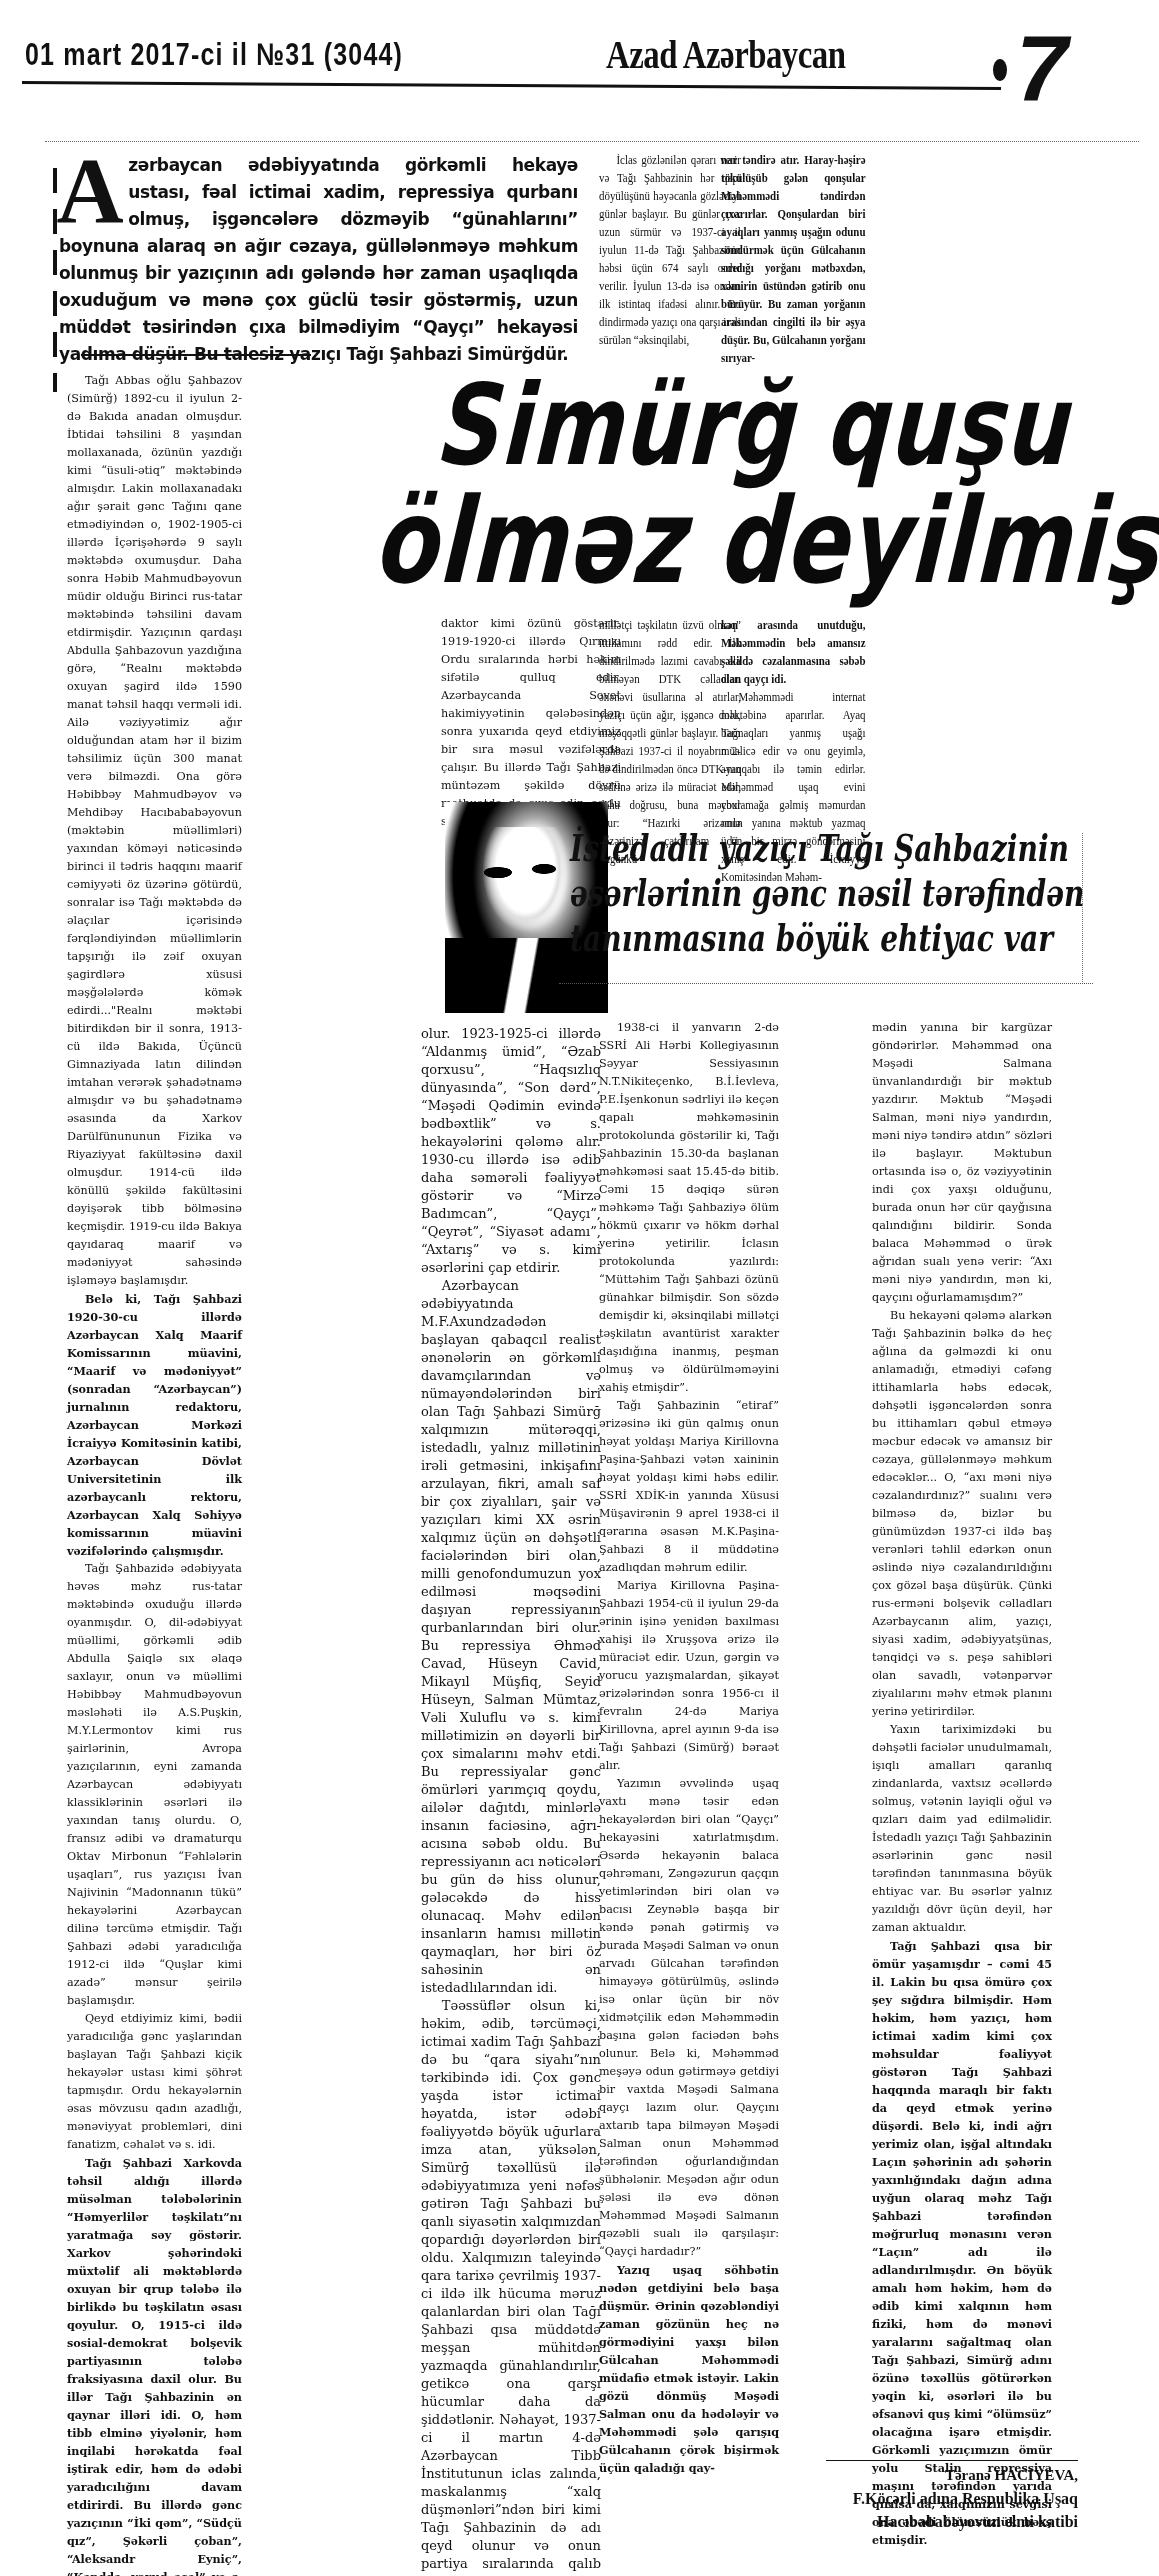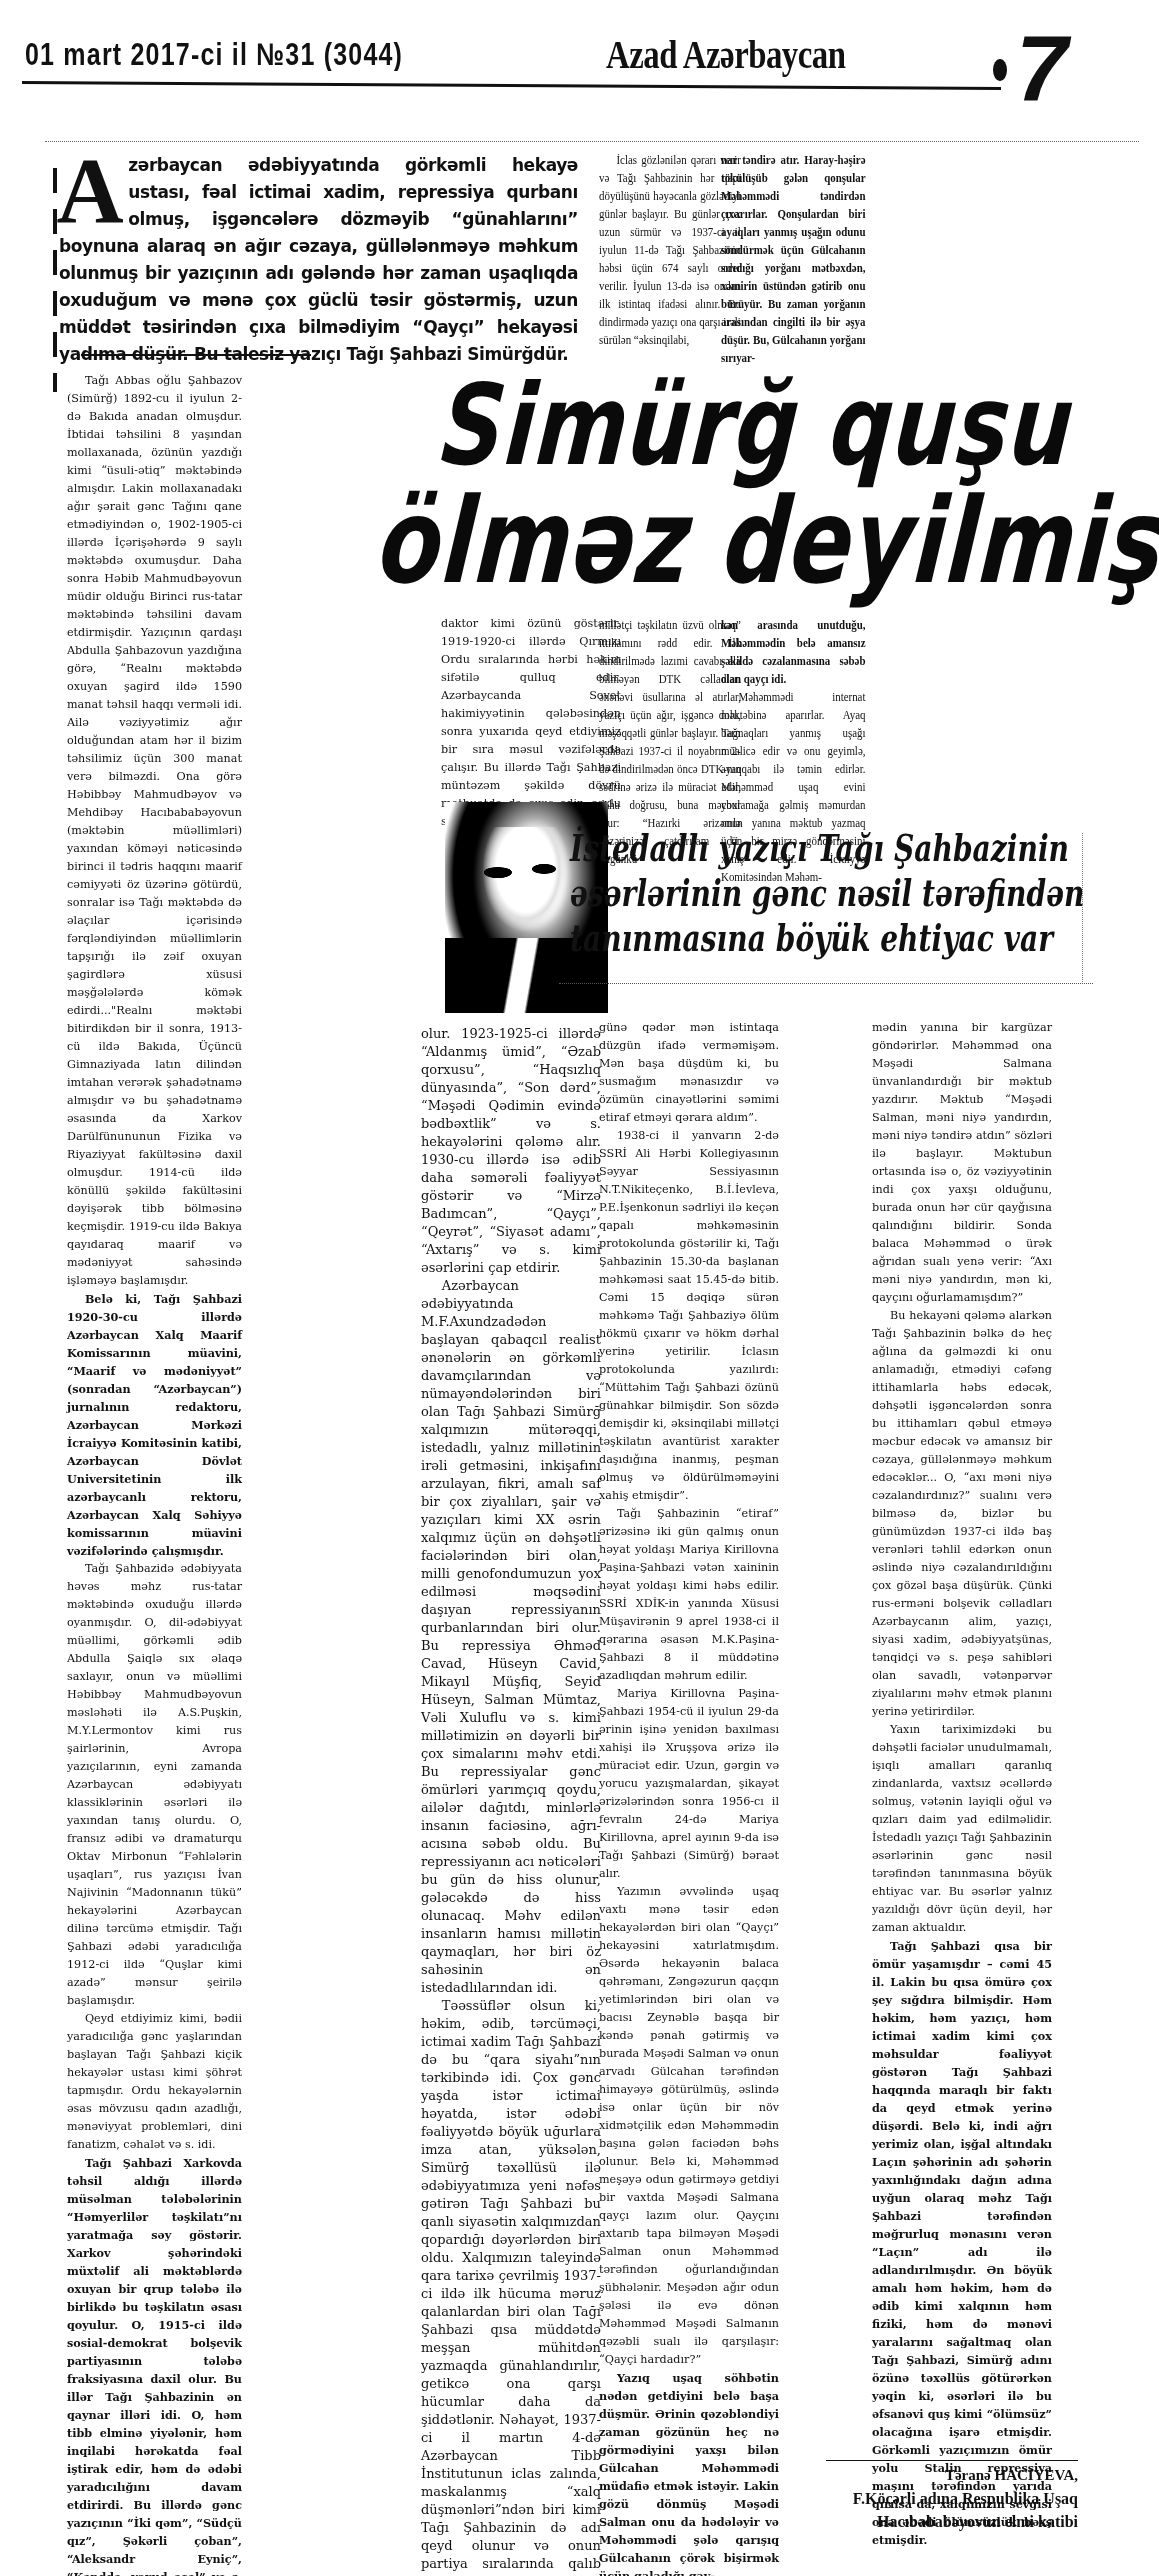--- a/index.html
+++ b/index.html
@@ -92,21 +92,20 @@
     <p class="b noind">nar təndirə atır. Haray-həşirə tökülüşüb gələn qonşular Məhəmmədi təndirdən çıxarırlar. Qonşulardan biri ayaqları yanmış uşağın odunu söndürmək üçün Gülcahanın sırıdığı yorğanı mətbəxdən, xəmirin üstündən gətirib onu bürüyür. Bu zaman yorğanın arasından cingilti ilə bir əşya düşür. Bu, Gülcahanın yorğanı sırıyar-</p>
   </div>
 <div id="c3b" class="abs col cond">
     <p class="noind">millətçi təşkilatın üzvü olmaq” ittihamını rədd edir. İlk dindirilmədə lazımi cavabı ala bilməyən DTK cəlladları ənənəvi üsullarına əl atırlar, yazıçı üçün ağır, işgəncə dolu, məşəqqətli günlər başlayır. Tağı Şahbazi 1937-ci il noyabrın 2-də dindirilmədən öncə DTK-nın sədrinə ərizə ilə müraciət edir, daha doğrusu, buna məcbur olur: “Hazırki ərizəmlə nəzərinizə çatdırıram ki, bugünkü</p>
   </div>
 <div id="c4b" class="abs col cond">
     <p class="b noind">kən arasında unutduğu, Məhəmmədin belə amansız şəkildə cəzalanmasına səbəb olan qayçı idi.</p>
     <p>Məhəmmədi internat məktəbinə aparırlar. Ayaq barmaqları yanmış uşağı müalicə edir və onu geyimlə, ayaqqabı ilə təmin edirlər. Məhəmməd uşaq evini yoxlamağa gəlmiş məmurdan onun yanına məktub yazmaq üçün bir mirzə göndərməsini xahiş edir. İcraiyyə Komitəsindən Məhəm-</p>
   </div>
 <div id="c3c" class="abs col">
-    <p class="noind">günə qədər mən istintaqa düzgün ifadə verməmişəm. Mən başa düşdüm ki, bu susmağım mənasızdır və özümün cinayətlərini səmimi etiraf etməyi qərara aldım”.</p>
     <p>1938-ci il yanvarın 2-də SSRİ Ali Hərbi Kollegiyasının Səyyar Sessiyasının N.T.Nikiteçenko, B.İ.İevleva, P.E.İşenkonun sədrliyi ilə keçən qapalı məhkəməsinin protokolunda göstərilir ki, Tağı Şahbazinin 15.30-da başlanan məhkəməsi saat 15.45-də bitib. Cəmi 15 dəqiqə sürən məhkəmə Tağı Şahbaziyə ölüm hökmü çıxarır və hökm dərhal yerinə yetirilir. İclasın protokolunda yazılırdı: “Müttəhim Tağı Şahbazi özünü günahkar bilmişdir. Son sözdə demişdir ki, əksinqilabi millətçi təşkilatın avantürist xarakter daşıdığına inanmış, peşman olmuş və öldürülməməyini xahiş etmişdir”.</p>
     <p>Tağı Şahbazinin “etiraf” ərizəsinə iki gün qalmış onun həyat yoldaşı Mariya Kirillovna Paşina-Şahbazi vətən xaininin həyat yoldaşı kimi həbs edilir. SSRİ XDİK-in yanında Xüsusi Müşavirənin 9 aprel 1938-ci il qərarına əsasən M.K.Paşina-Şahbazi 8 il müddətinə azadlıqdan məhrum edilir.</p>
     <p>Mariya Kirillovna Paşina-Şahbazi 1954-cü il iyulun 29-da ərinin işinə yenidən baxılması xahişi ilə Xruşşova ərizə ilə müraciət edir. Uzun, gərgin və yorucu yazışmalardan, şikayət ərizələrindən sonra 1956-cı il fevralın 24-də Mariya Kirillovna, aprel ayının 9-da isə Tağı Şahbazi (Simürğ) bəraət alır.</p>
     <p>Yazımın əvvəlində uşaq vaxtı mənə təsir edən hekayələrdən biri olan “Qayçı” hekayəsini xatırlatmışdım. Əsərdə hekayənin balaca qəhrəmanı, Zəngəzurun qaçqın yetimlərindən biri olan və bacısı Zeynəblə başqa bir kəndə pənah gətirmiş və burada Məşədi Salman və onun arvadı Gülcahan tərəfindən himayəyə götürülmüş, əslində isə onlar üçün bir növ xidmətçilik edən Məhəmmədin başına gələn faciədən bəhs olunur. Belə ki, Məhəmməd meşəyə odun gətirməyə getdiyi bir vaxtda Məşədi Salmana qayçı lazım olur. Qayçını axtarıb tapa bilməyən Məşədi Salman onun Məhəmməd tərəfindən oğurlandığından şübhələnir. Meşədən ağır odun şələsi ilə evə dönən Məhəmməd Məşədi Salmanın qəzəbli sualı ilə qarşılaşır: “Qayçi hardadır?”</p>
     <p class="b">Yazıq uşaq söhbətin nədən getdiyini belə başa düşmür. Ərinin qəzəbləndiyi zaman gözünün heç nə görmədiyini yaxşı bilən Gülcahan Məhəmmədi müdafiə etmək istəyir. Lakin gözü dönmüş Məşədi Salman onu da hədələyir və Məhəmmədi şələ qarışıq Gülcahanın çörək bişirmək üçün qaladığı qay-</p>
   </div>
 <div id="c4c" class="abs col">
     <p class="noind">mədin yanına bir kargüzar göndərirlər. Məhəmməd ona Məşədi Salmana ünvanlandırdığı bir məktub yazdırır. Məktub “Məşədi Salman, məni niyə yandırdın, məni niyə təndirə atdın” sözləri ilə başlayır. Məktubun ortasında isə o, öz vəziyyətinin indi çox yaxşı olduğunu, burada onun hər cür qayğısına qalındığını bildirir. Sonda balaca Məhəmməd o ürək ağrıdan sualı yenə verir: “Axı məni niyə yandırdın, mən ki, qayçını oğurlamamışdım?”</p>
     <p>Bu hekayəni qələmə alarkən Tağı Şahbazinin bəlkə də heç ağlına da gəlməzdi ki onu anlamadığı, etmədiyi cəfəng ittihamlarla həbs edəcək, dəhşətli işgəncələrdən sonra bu ittihamları qəbul etməyə məcbur edəcək və amansız bir cəzaya, güllələnməyə məhkum edəcəklər... O, “axı məni niyə cəzalandırdınız?” sualını verə bilməsə də, bizlər bu günümüzdən 1937-ci ildə baş verənləri təhlil edərkən onun əslində niyə cəzalandırıldığını çox gözəl başa düşürük. Çünki rus-erməni bolşevik cəlladları Azərbaycanın alim, yazıçı, siyasi xadim, ədəbiyyatşünas, tənqidçi və s. peşə sahibləri olan savadlı, vətənpərvər ziyalılarını məhv etmək planını yerinə yetirirdilər.</p>
     <p>Yaxın tariximizdəki bu dəhşətli faciələr unudulmamalı, işıqlı amalları qaranlıq zindanlarda, vaxtsız əcəllərdə solmuş, vətənin layiqli oğul və qızları daim yad edilməlidir. İstedadlı yazıçı Tağı Şahbazinin əsərlərinin gənc nəsil tərəfindən tanınmasına böyük ehtiyac var. Bu əsərlər yalnız yazıldığı dövr üçün deyil, hər zaman aktualdır.</p>

